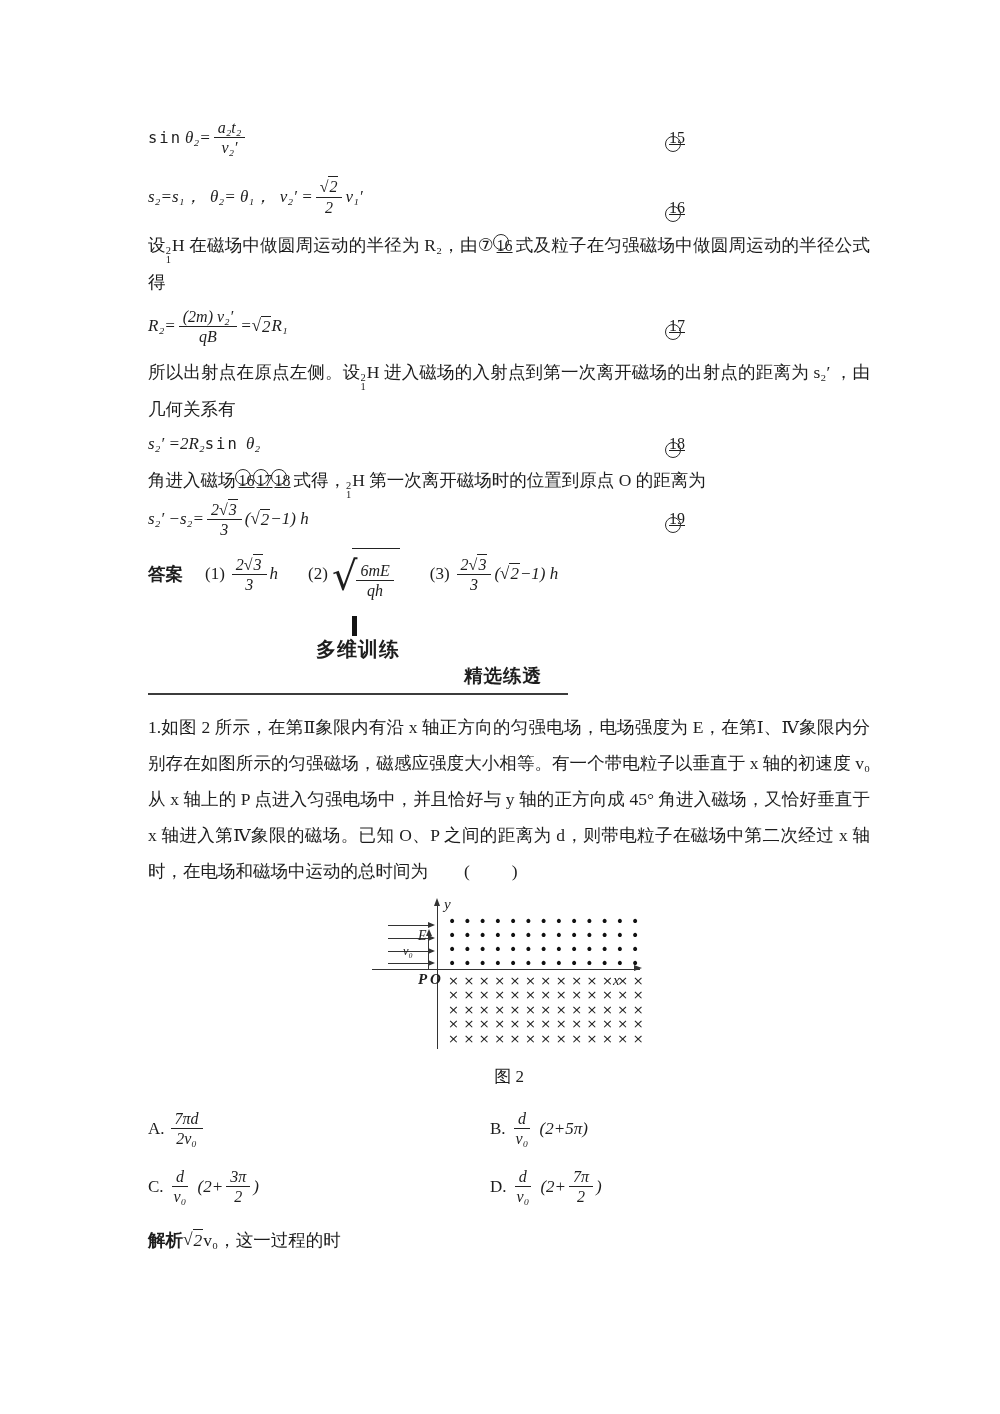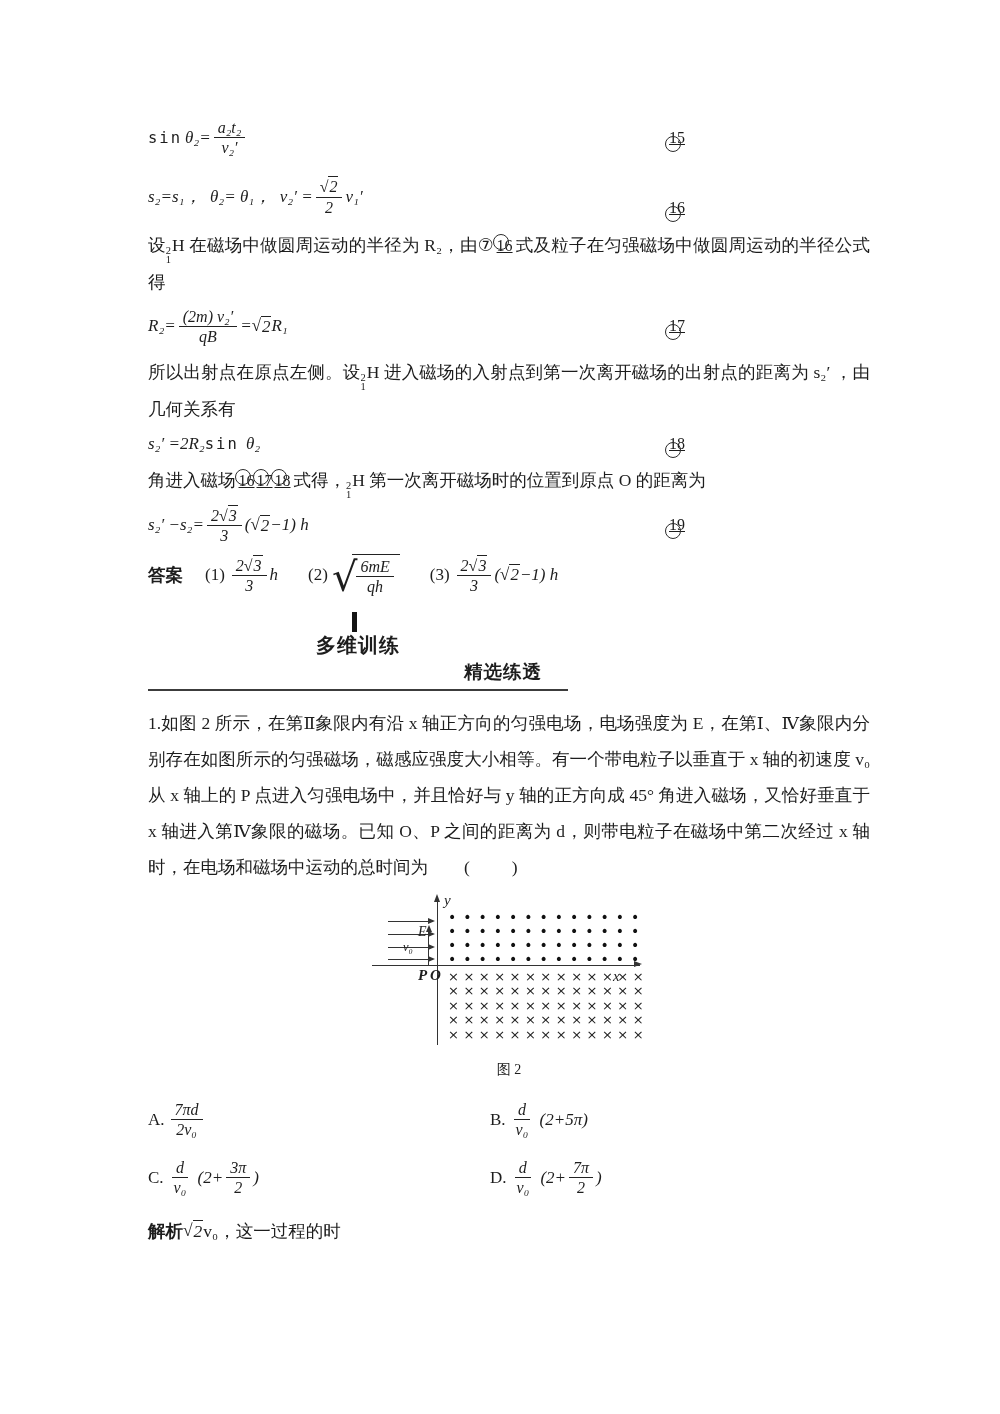--- a/index.html
+++ b/index.html
@@ -8,21 +8,21 @@
         font-family:"Liberation Serif","DejaVu Serif","DejaVu Sans",serif;}
   
   .eq-row{display:flex;justify-content:space-between;align-items:center;width:540px;}
   .eq{display:flex;align-items:center;font-style:italic;font-size:17px;white-space:pre;}
   .fn{font-style:normal;font-family:"DejaVu Sans Mono","Liberation Mono",monospace;font-size:15.5px;letter-spacing:2px;margin-right:3px;}
   .frac{display:inline-flex;flex-direction:column;align-items:center;font-size:16px;line-height:1.2;margin:0 3px;vertical-align:middle;}
   .frac .num{border-bottom:1.2px solid #222;padding:0 4px;display:flex;align-items:flex-end;white-space:pre;}
   .frac .den{padding:0 4px;white-space:pre;}
   .rt{font-style:normal;}
   .rad{border-top:1.2px solid #222;padding:0 1px;}
-  .undervinc{border-top:1.3px solid #222;padding:2px 3px 0 1px;}
+  .undervinc{border-top:1.3px solid #222;padding:12px 3px 0 1px;}
   .bigrt{font-style:normal;font-size:40px;line-height:0;margin-right:-5px;font-family:"DejaVu Sans",sans-serif;transform:translateY(2px);}
   
   .cnum{position:relative;display:inline-block;font-style:normal;font-size:16px;padding:0 3px;text-decoration:underline;}
   .cnum::before{content:"";position:absolute;left:-1px;top:7px;width:14px;height:14px;border:1.1px solid #2c2c2c;border-radius:50%;}
   .cnum+.cnum{margin-left:-4px;}
   
   .para{font-size:17.5px;line-height:37px;text-align:justify;width:722px;}
   .nuc{display:inline-flex;flex-direction:column;align-items:center;font-size:10.5px;line-height:9px;font-style:normal;vertical-align:-3px;margin-right:1px;}
   
   .ans-row{display:flex;align-items:center;font-size:17px;margin-top:8px;}
@@ -45,21 +45,21 @@
   .earrow::after{content:"";position:absolute;right:-2px;top:-3.5px;border-left:7px solid #333;border-top:3px solid transparent;border-bottom:3px solid transparent;}
   .e1{top:28px;} .e2{top:41px;} .e3{top:54px;} .e4{top:66px;}
   .v0arrow{position:absolute;left:58px;top:39px;height:33px;width:0;border-left:1px solid #333;}
   .v0arrow::after{content:"";position:absolute;top:-7px;left:-3.5px;border-bottom:7px solid #333;border-left:3px solid transparent;border-right:3px solid transparent;}
   .elab{position:absolute;left:48px;top:31px;font-style:italic;font-size:14px;}
   .v0lab{position:absolute;left:33px;top:47px;font-style:italic;font-size:12.5px;}
   .plab{position:absolute;left:48px;top:74px;font-style:italic;font-weight:bold;font-size:15px;}
   .olab{position:absolute;left:60px;top:74px;font-style:italic;font-weight:bold;font-size:15px;}
   .dotgrid{position:absolute;left:78px;top:17px;font-size:14px;line-height:14px;letter-spacing:7px;color:#111;font-family:"DejaVu Sans",sans-serif;}
   .crossgrid{position:absolute;left:78px;top:77px;font-size:13px;line-height:14.5px;letter-spacing:4.5px;color:#222;font-family:"DejaVu Sans",sans-serif;}
-  .caption{width:722px;text-align:center;font-size:14px;margin-top:16px;}
+  .caption{width:722px;text-align:center;font-size:17px;margin-top:16px;}
   
   .choices{display:flex;flex-wrap:wrap;width:722px;margin-top:12px;}
   .choice{width:342px;display:flex;align-items:center;height:58px;font-size:17px;font-style:italic;white-space:pre;}
   .choice .lab{font-style:normal;margin-right:3px;}
   
   .analysis{display:flex;align-items:center;margin-top:12px;font-size:17.5px;white-space:pre;}
   .analysis .body{font-style:normal;}
   .m-up{margin-top:14px;} 
   .bracket-gap{display:inline-block;width:42px;}
   .bracket{margin-left:36px;font-style:normal;}
@@ -104,21 +104,21 @@
     <span class="cnum">18</span>
   </div>
 
   <div class="para" style="margin-top:8px;">
     <span>角进入磁场</span><span class="cnum">16</span><span class="cnum">17</span><span class="cnum">18</span><span>式得，</span><span class="nuc">
         <span>2</span>
         <span>1</span>
       </span><span>H</span><span> 第一次离开磁场时的位置到原点 O 的距离为</span>
   </div>
 
-  <div class="eq-row" style="margin-top:6px;gap:29px;">
+  <div class="eq-row" style="margin-top:0;gap:29px;">
     <span class="eq"><span>s₂′ −s₂=</span><span class="frac"><span class="num"><span>2</span><span class="rt">√</span><span class="rad">3</span></span><span class="den">3</span></span><span>(</span><span class="rt">√</span><span class="rad">2</span><span>−1) h</span></span>
     <span class="cnum">19</span>
   </div>
 
   <div class="ans-row">
     <span class="hx" style="margin-right:22px;">答案</span>
     <span class="ans-item"><span class="tag">(1)</span><span class="frac"><span class="num"><span>2</span><span class="rt">√</span><span class="rad">3</span></span><span class="den">3</span></span><span>h</span></span>
     <span class="ans-item"><span class="tag">(2)</span><span class="bigrt">√</span><span class="undervinc"><span class="frac"><span class="num">6mE</span><span class="den">qh</span></span></span></span>
     <span class="ans-item"><span class="tag">(3)</span><span class="frac"><span class="num"><span>2</span><span class="rt">√</span><span class="rad">3</span></span><span class="den">3</span></span><span>(</span><span class="rt">√</span><span class="rad">2</span><span>−1) h</span></span>
   </div>

